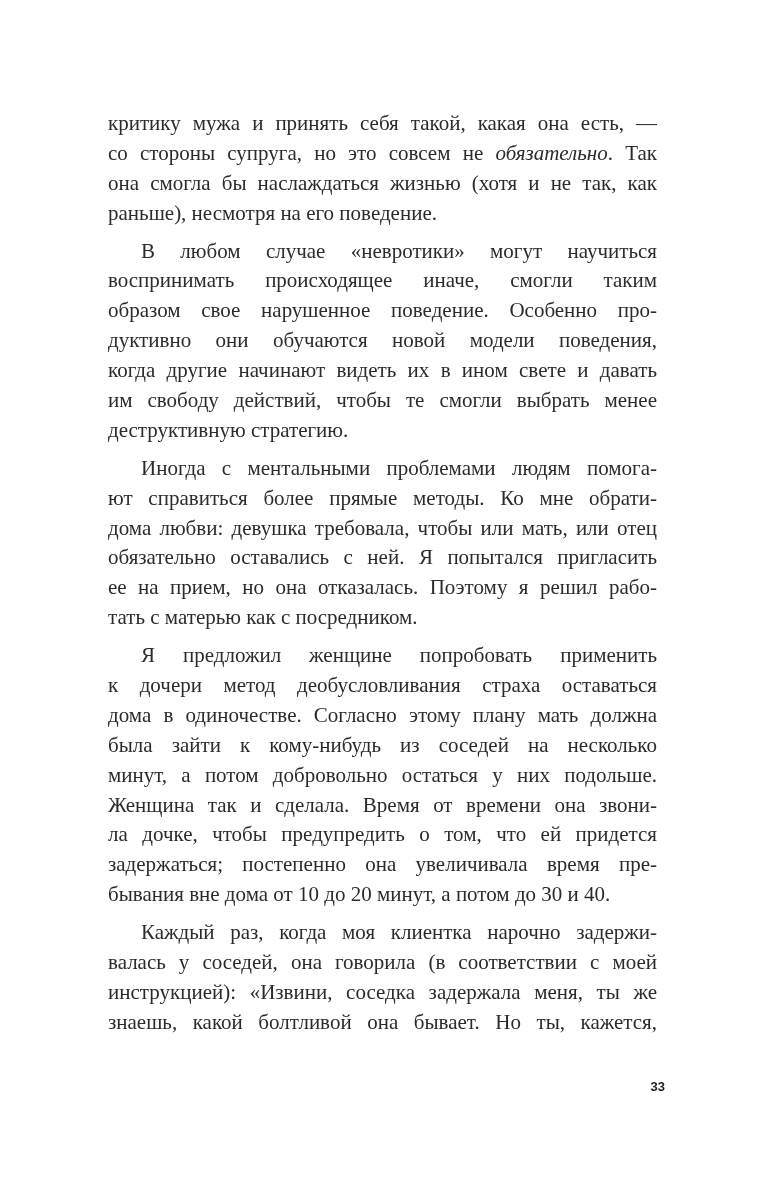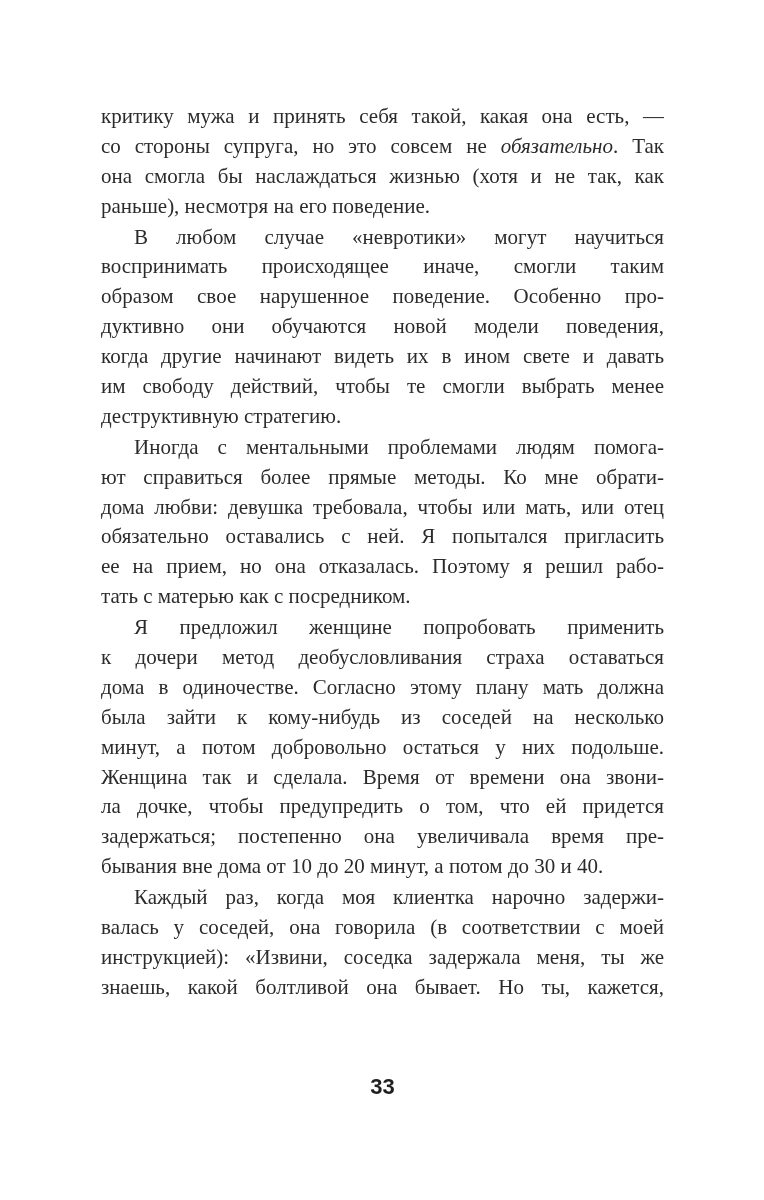--- a/index.html
+++ b/index.html
@@ -17,21 +17,21 @@
     color: #2b2b2b;
   }
   .text-block {
     position: absolute;
     left: 100px;
     top: 101px;
     width: 565px;
     font-size: 21px;
   }
   .paragraph {
-    margin: 1px;
+    margin: 8px;
     padding: 0;
   }
   .line {
     line-height: 29.9px;
     height: 29.9px;
     text-align: justify;
     text-align-last: justify;
     white-space: nowrap;
     overflow: hidden;
   }
@@ -42,24 +42,24 @@
     text-indent: 33px;
   }
   .it {
     font-style: italic;
   }
   .page-number {
     position: absolute;
     left: 100px;
     top: 1076px;
     width: 565px;
-    text-align: center;
+    text-align: right;
     font-family: "Liberation Sans", "DejaVu Sans", sans-serif;
     font-weight: bold;
-    font-size: 22px;
+    font-size: 13px;
     line-height: 22px;
     color: #1f1f1f;
   }
 </style>
 </head>
 <body>
 
 <div class="page">
   <div class="text-block">
       <div class="paragraph">

